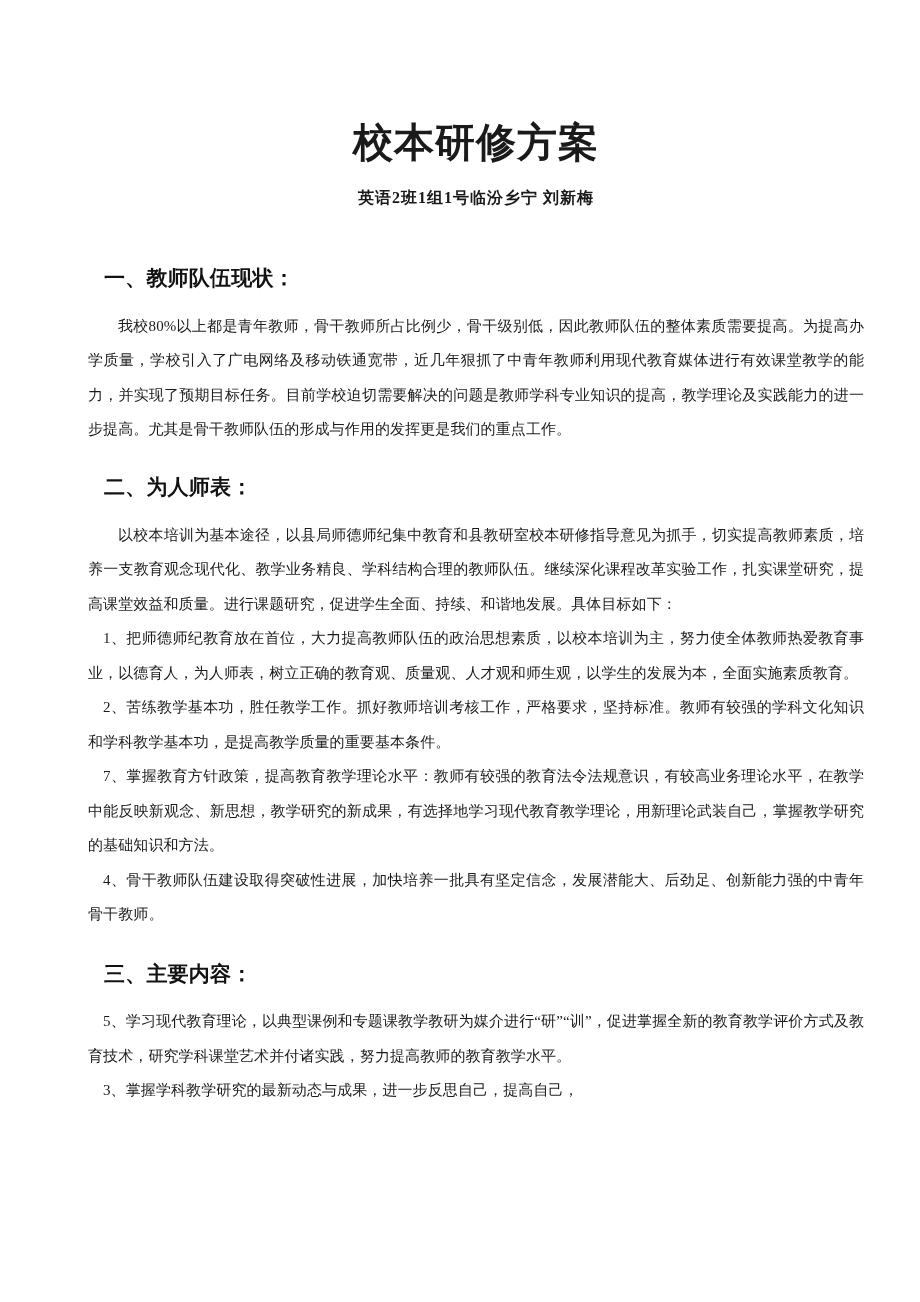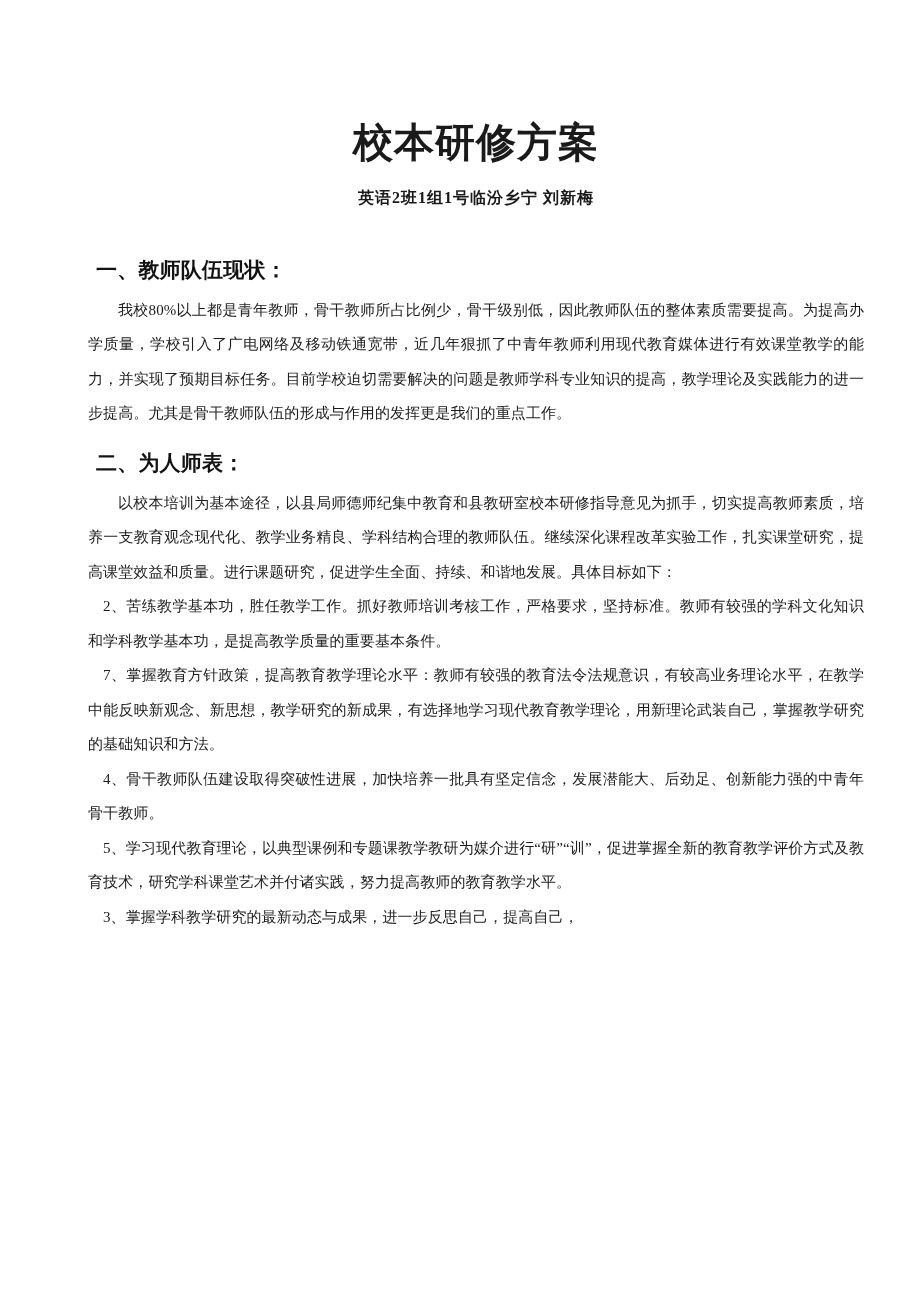--- a/index.html
+++ b/index.html
@@ -45,21 +45,21 @@
     padding-top: 22px;
     letter-spacing: 1px;
   }
   
   .section-heading {
     font-family: "DejaVu Sans", "Liberation Sans", sans-serif;
     font-weight: bold;
     font-size: 21px;
     line-height: 1.32;
     color: #121212;
-    margin: 8px;
+    margin: 16px;
     letter-spacing: 0.2px;
   }
   .sec-1-heading { padding-top: 42px; }
   .sec-2-heading { padding-top: 11px; }
   .sec-3-heading { padding-top: 13px; }
   
   .para {
     font-family: "Liberation Serif", "DejaVu Serif", serif;
     font-size: 15px;
     line-height: 34.5px;
@@ -80,21 +80,23 @@
 
     <h1 class="doc-title">校本研修方案</h1>
 
     <div class="doc-subtitle">英语2班1组1号临汾乡宁 刘新梅</div>
 
     <h2 class="section-heading sec-1-heading">一、教师队伍现状：</h2>
     <p class="para indent-2">我校80%以上都是青年教师，骨干教师所占比例少，骨干级别低，因此教师队伍的整体素质需要提高。为提高办学质量，学校引入了广电网络及移动铁通宽带，近几年狠抓了中青年教师利用现代教育媒体进行有效课堂教学的能力，并实现了预期目标任务。目前学校迫切需要解决的问题是教师学科专业知识的提高，教学理论及实践能力的进一步提高。尤其是骨干教师队伍的形成与作用的发挥更是我们的重点工作。</p>
 
     <h2 class="section-heading sec-2-heading">二、为人师表：</h2>
     <p class="para indent-2">以校本培训为基本途径，以县局师德师纪集中教育和县教研室校本研修指导意见为抓手，切实提高教师素质，培养一支教育观念现代化、教学业务精良、学科结构合理的教师队伍。继续深化课程改革实验工作，扎实课堂研究，提高课堂效益和质量。进行课题研究，促进学生全面、持续、和谐地发展。具体目标如下：</p>
+    <p class="para indent-1">1、把师德师纪教育放在首位，大力提高教师队伍的政治思想素质，以校本培训为主，努力使全体教师热爱教育事业，以德育人，为人师表，树立正确的教育观、质量观、人才观和师生观，以学生的发展为本，全面实施素质教育。</p>
     <p class="para indent-1">2、苦练教学基本功，胜任教学工作。抓好教师培训考核工作，严格要求，坚持标准。教师有较强的学科文化知识和学科教学基本功，是提高教学质量的重要基本条件。</p>
     <p class="para indent-1">7、掌握教育方针政策，提高教育教学理论水平：教师有较强的教育法令法规意识，有较高业务理论水平，在教学中能反映新观念、新思想，教学研究的新成果，有选择地学习现代教育教学理论，用新理论武装自己，掌握教学研究的基础知识和方法。</p>
     <p class="para indent-1">4、骨干教师队伍建设取得突破性进展，加快培养一批具有坚定信念，发展潜能大、后劲足、创新能力强的中青年骨干教师。</p>
 
+    <h2 class="section-heading sec-3-heading">三、主要内容：</h2>
     <p class="para indent-1">5、学习现代教育理论，以典型课例和专题课教学教研为媒介进行“研”“训”，促进掌握全新的教育教学评价方式及教育技术，研究学科课堂艺术并付诸实践，努力提高教师的教育教学水平。</p>
     <p class="para indent-1">3、掌握学科教学研究的最新动态与成果，进一步反思自己，提高自己，</p>
 
   </div>
 </div>
 
 </body></html>

